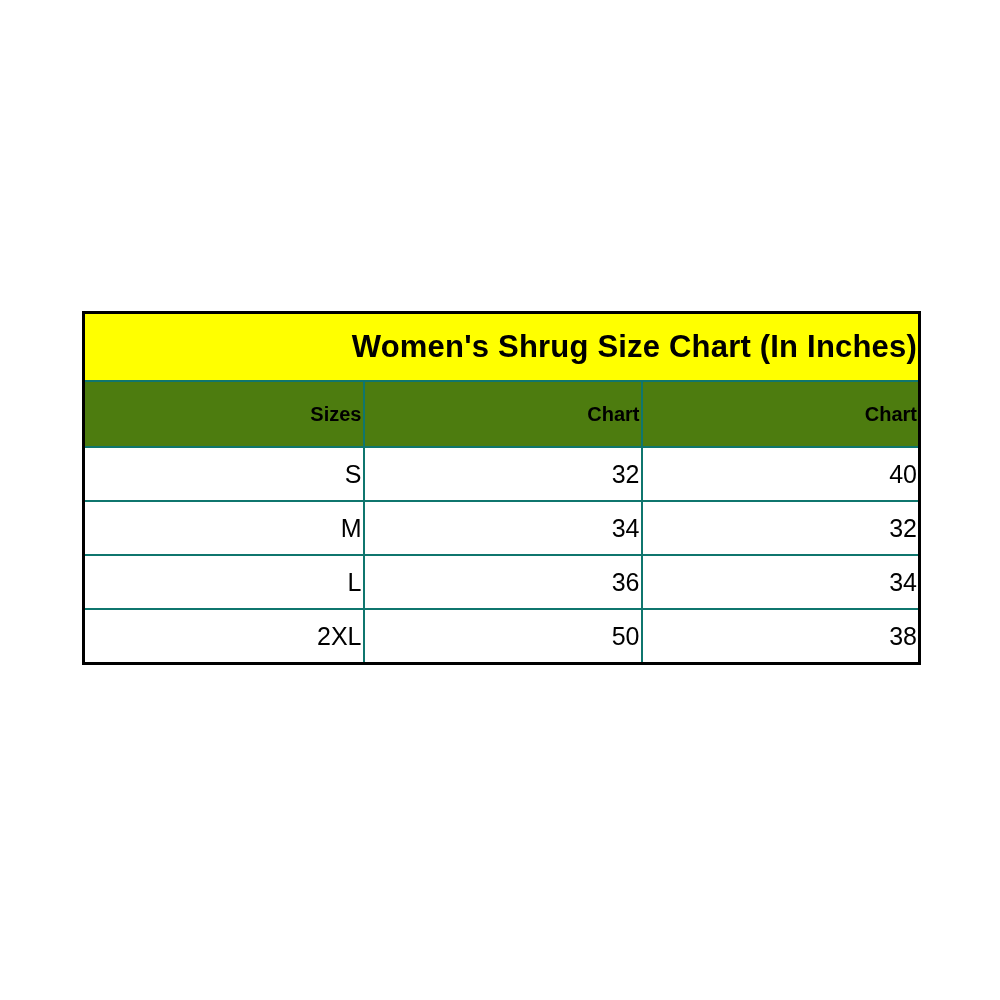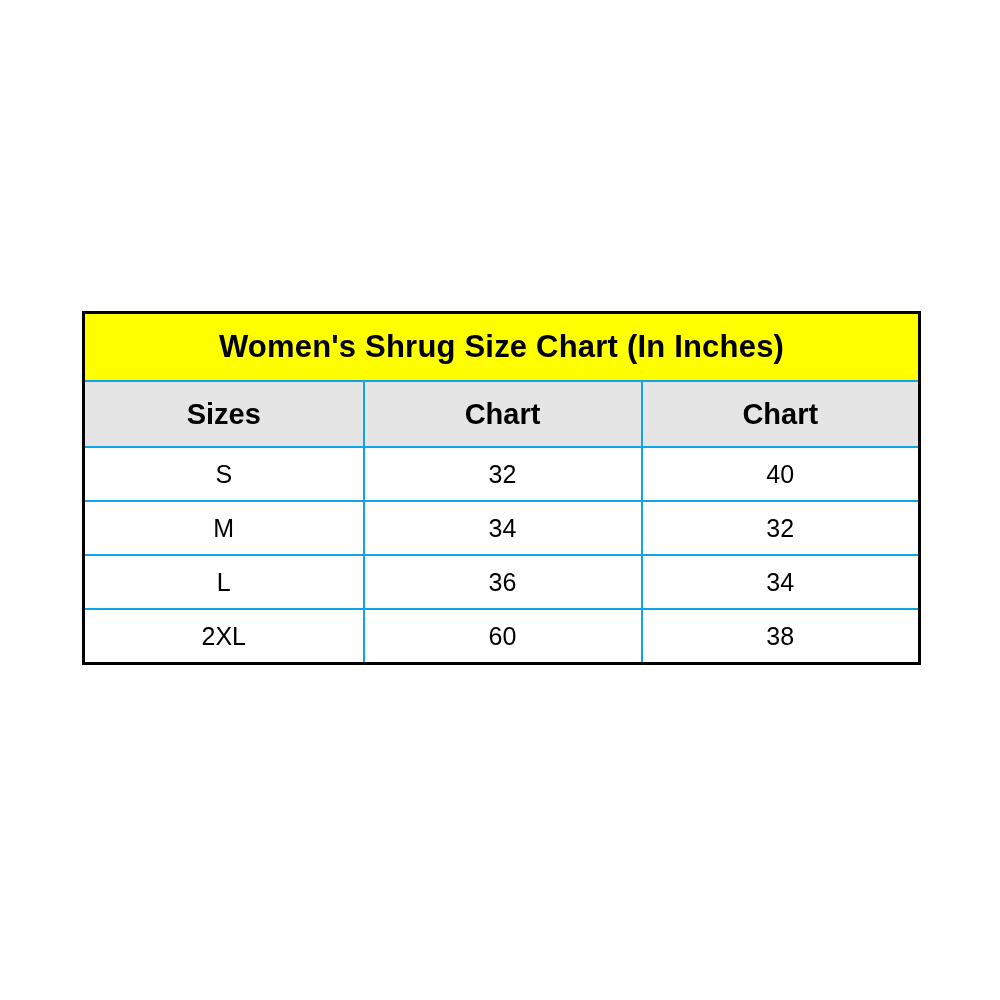--- a/index.html
+++ b/index.html
@@ -23,35 +23,35 @@
     top: 311px;
     width: 836px;
   }
   table.size-chart {
     border-collapse: collapse;
     table-layout: fixed;
     width: 836px;
     border: 3px solid #000000;
   }
   table.size-chart td {
-    border: 2px solid #0ea5e9;
-    text-align: center;
+    border: 2px solid #0f766e;
+    text-align: right;
     vertical-align: middle;
     color: #000000;
   }
   .title-cell {
     background: #ffff00;
     font-size: 31px;
     font-weight: bold;
     height: 64px;
     letter-spacing: 0.2px;
   }
   .header-cell {
-    background: #e5e5e5;
-    font-size: 29px;
+    background: #4d7c0f;
+    font-size: 20px;
     font-weight: bold;
     height: 62px;
   }
   .body-cell {
     background: #ffffff;
     font-size: 25px;
     font-weight: normal;
     height: 50px;
   }
   .col-size { width: 280px; }
@@ -88,19 +88,19 @@
           <td class="body-cell">34</td>
           <td class="body-cell">32</td>
         </tr>
         <tr>
           <td class="body-cell">L</td>
           <td class="body-cell">36</td>
           <td class="body-cell">34</td>
         </tr>
         <tr>
           <td class="body-cell">2XL</td>
-          <td class="body-cell">60</td>
+          <td class="body-cell">50</td>
           <td class="body-cell">38</td>
         </tr>
       </tbody>
     </table>
   </div>
 </div>
 
 </body></html>

